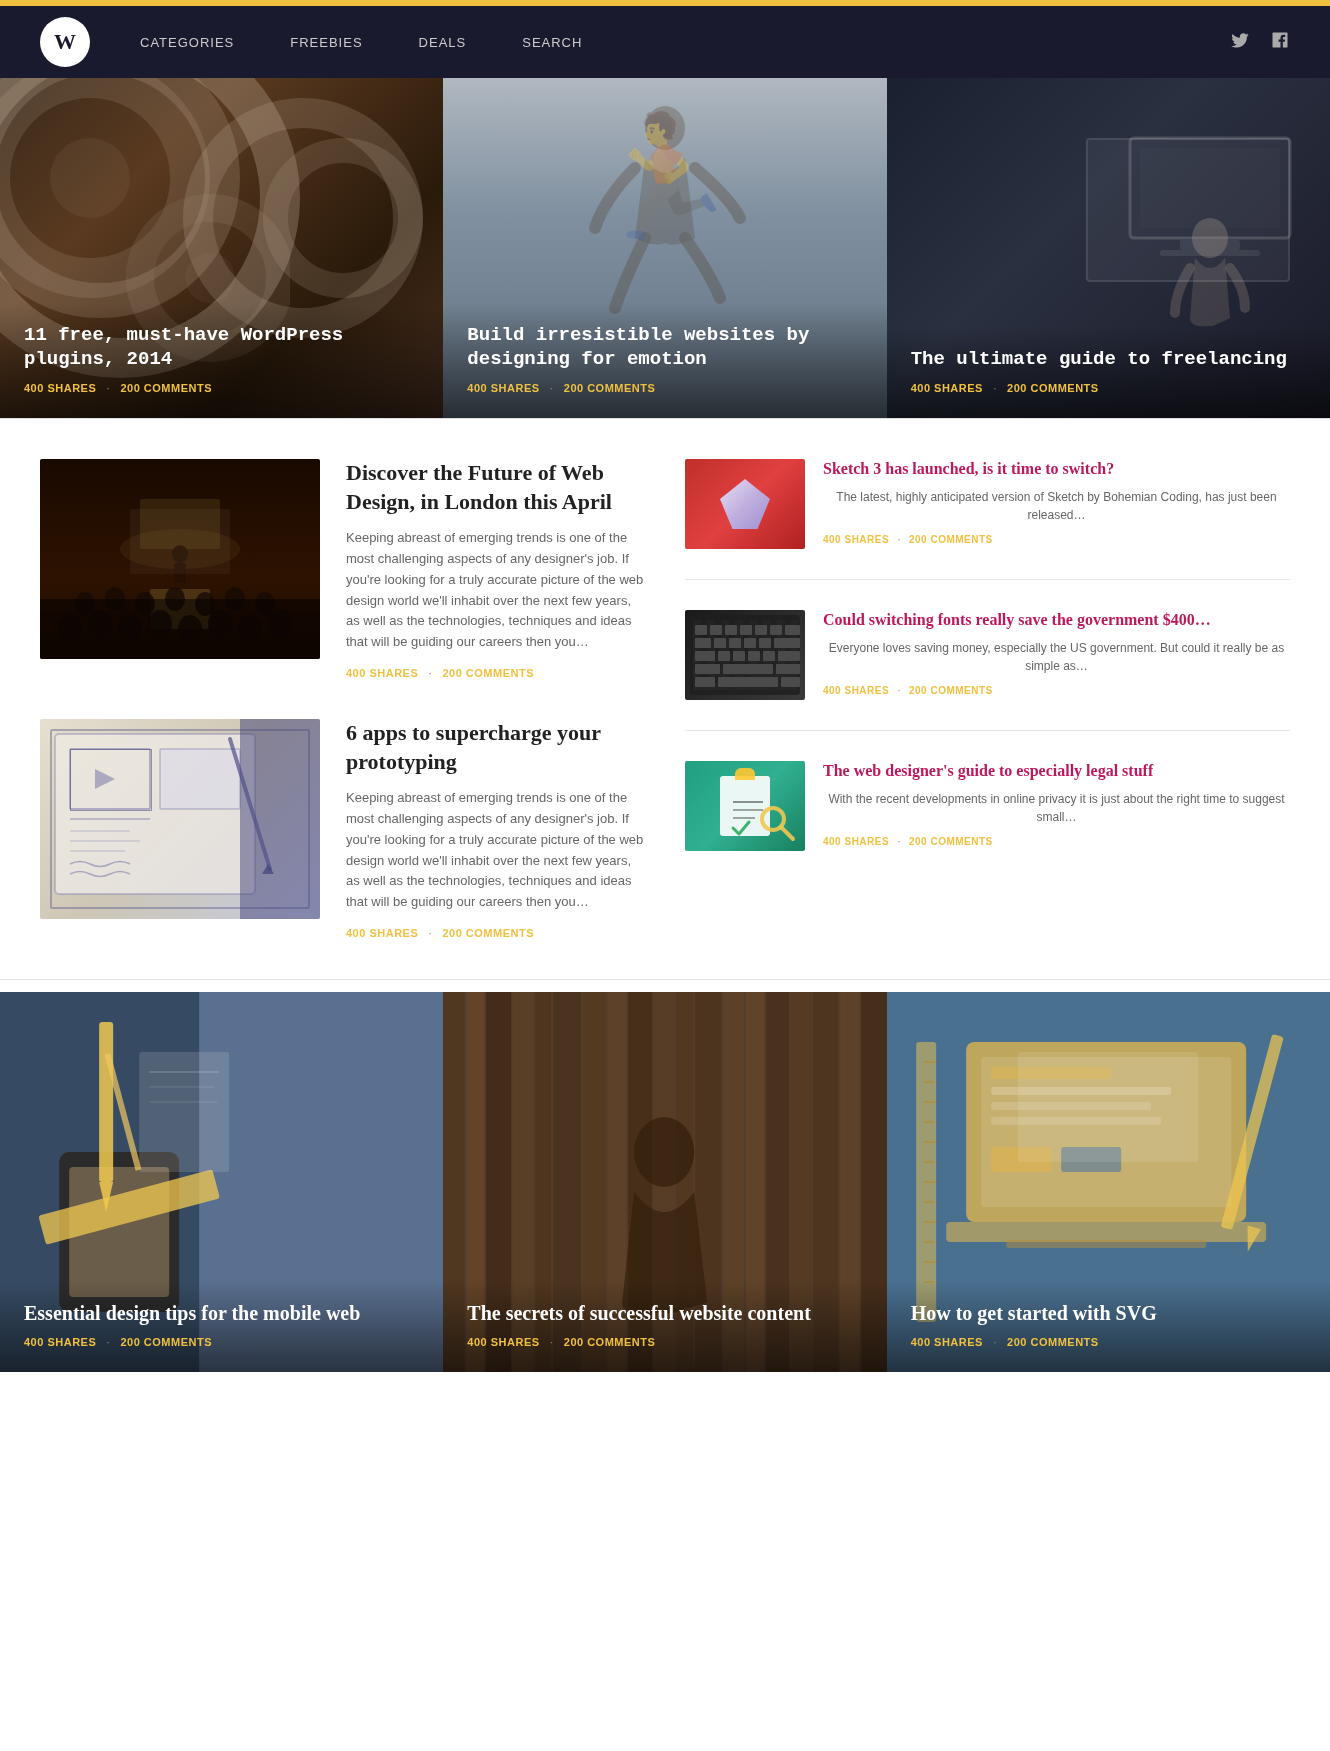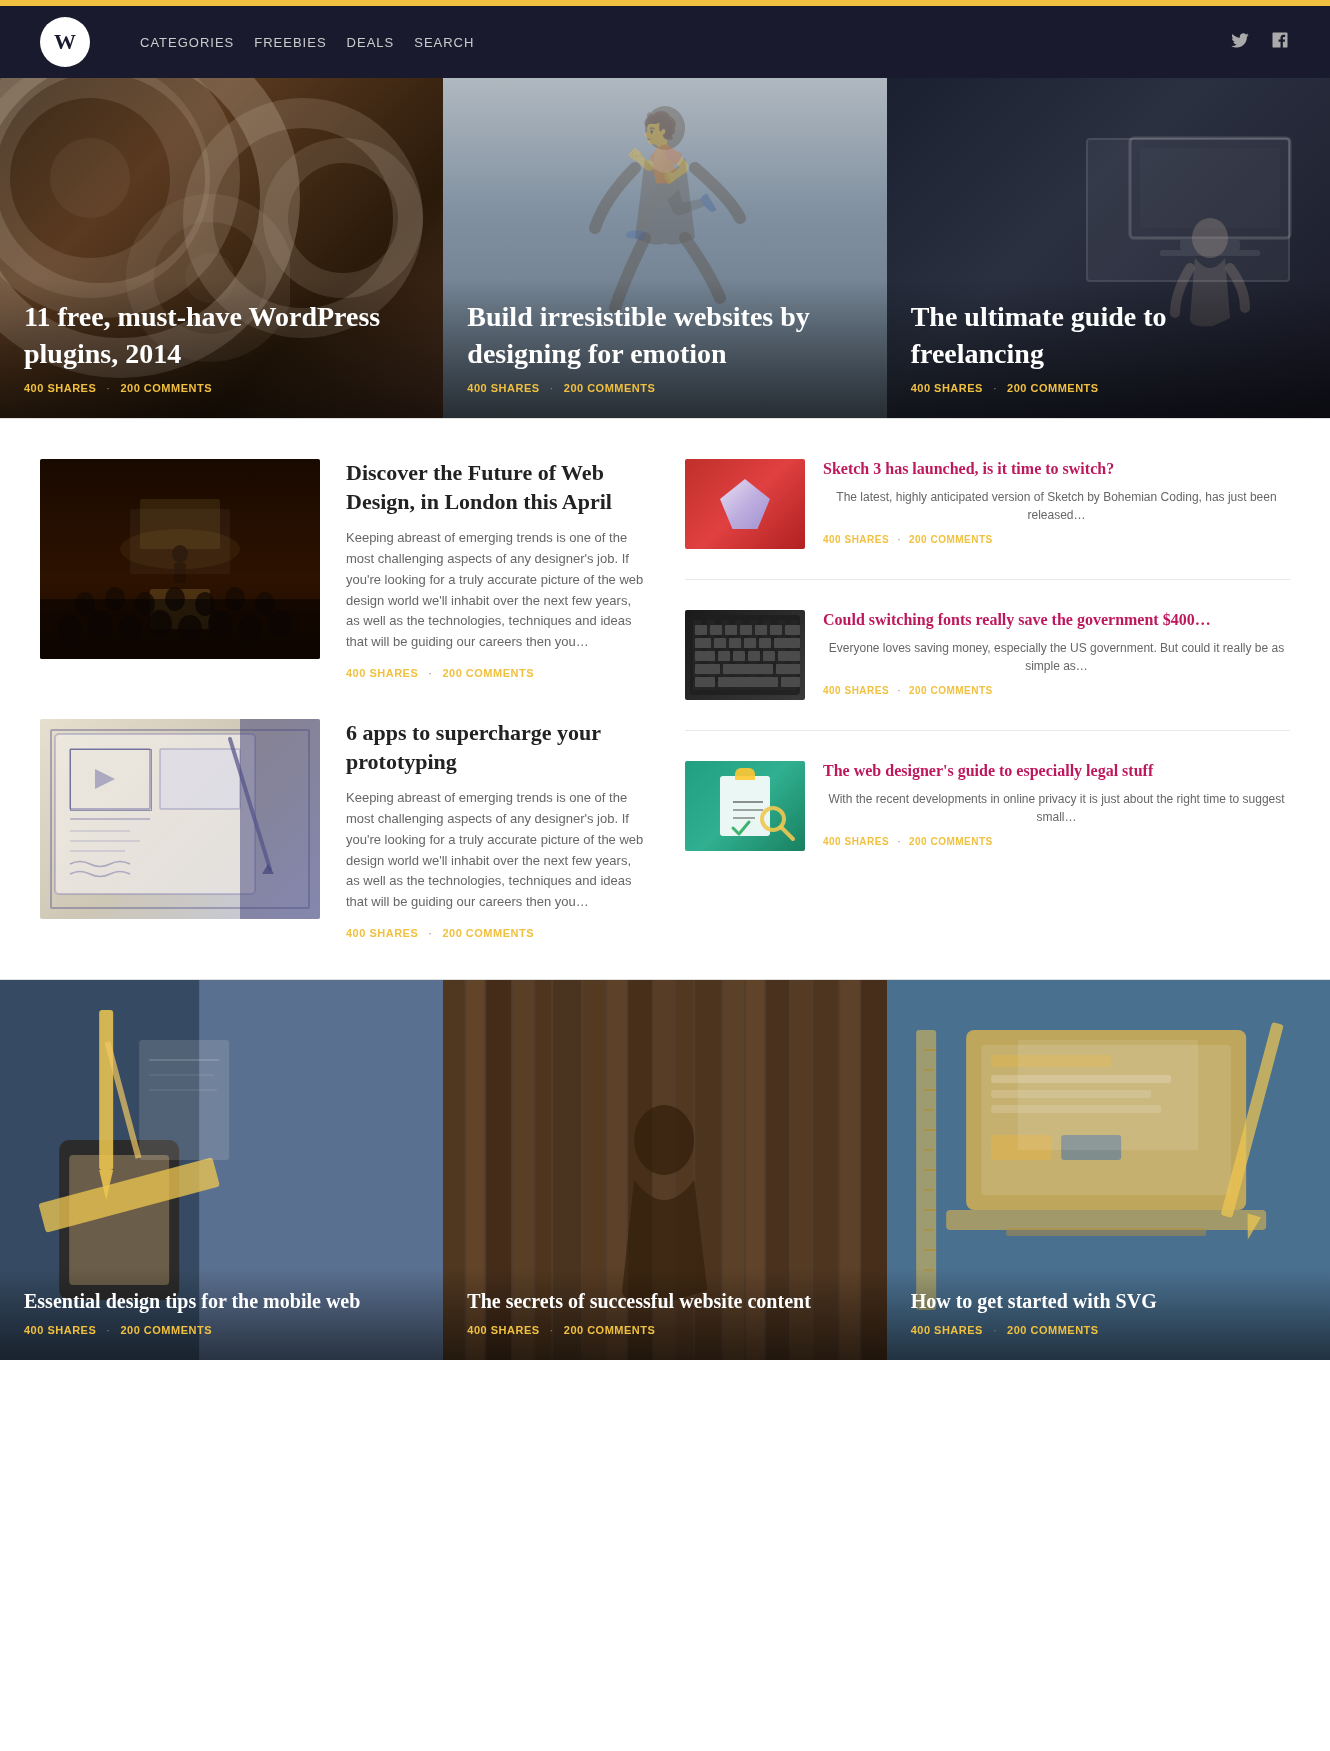--- a/index.html
+++ b/index.html
@@ -32,21 +32,21 @@
       flex-shrink: 0;
     }
     .logo-text {
       font-family: 'Times New Roman', serif;
       font-weight: bold;
       font-size: 22px;
       color: #1a1a2e;
     }
     nav {
       display: flex;
-      gap: 20px;
+      gap: 56px;
       flex: 1;
     }
     nav a {
       color: #ccc;
       text-decoration: none;
       font-family: Arial, sans-serif;
       font-size: 13px;
       letter-spacing: 1px;
       text-transform: uppercase;
     }
@@ -143,24 +143,24 @@
     .hero-overlay {
       position: absolute;
       bottom: 0;
       left: 0;
       right: 0;
       background: linear-gradient(transparent, rgba(0,0,0,0.6));
       padding: 20px 24px 24px;
     }
     .hero-title {
       color: #fff;
-      font-size: 28px;
+      font-size: 19px;
       line-height: 1.3;
       margin-bottom: 10px;
-      font-family: Liberation Serif, serif;
+      font-family: Liberation Mono, monospace;
     }
     .hero-meta {
       display: flex;
       gap: 10px;
       font-size: 11px;
       font-family: Arial, sans-serif;
       letter-spacing: 0.5px;
     }
     .shares-label { color: #f0c040; font-weight: bold; }
     .dot { color: #888; }
@@ -373,20 +373,21 @@
       font-family: Arial, sans-serif;
       letter-spacing: 0.5px;
     }
 
     
     .feature-section {
       display: grid;
       grid-template-columns: 1fr 1fr 1fr;
       height: 380px;
       overflow: hidden;
+      margin-top: 12px;
     }
     .feature-item {
       position: relative;
       overflow: hidden;
       cursor: pointer;
     }
 
     
     .feat-bg-1 {
       width: 100%;

